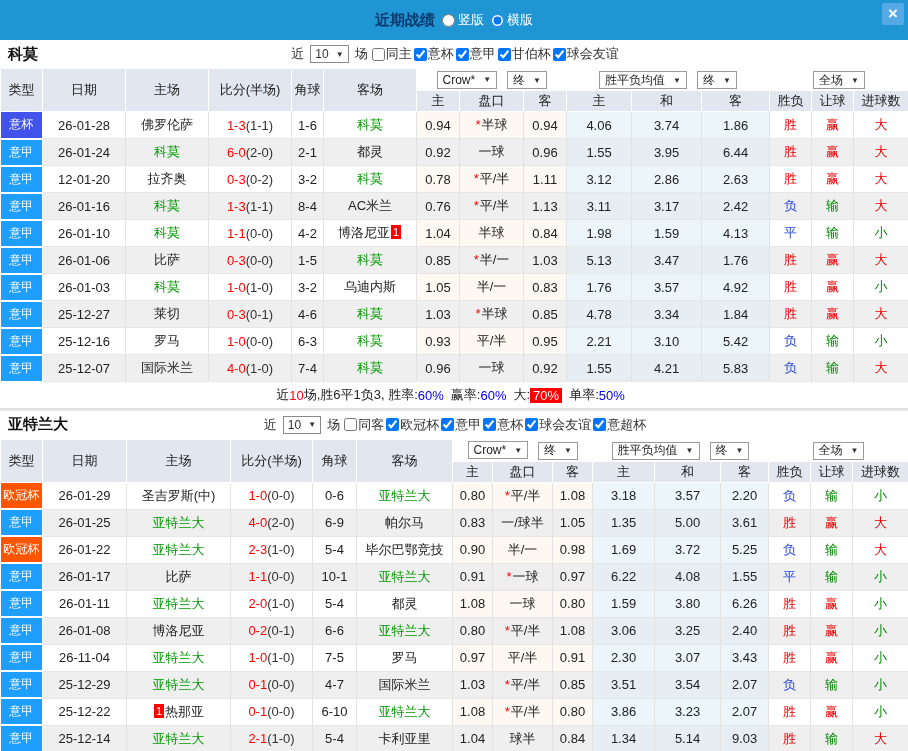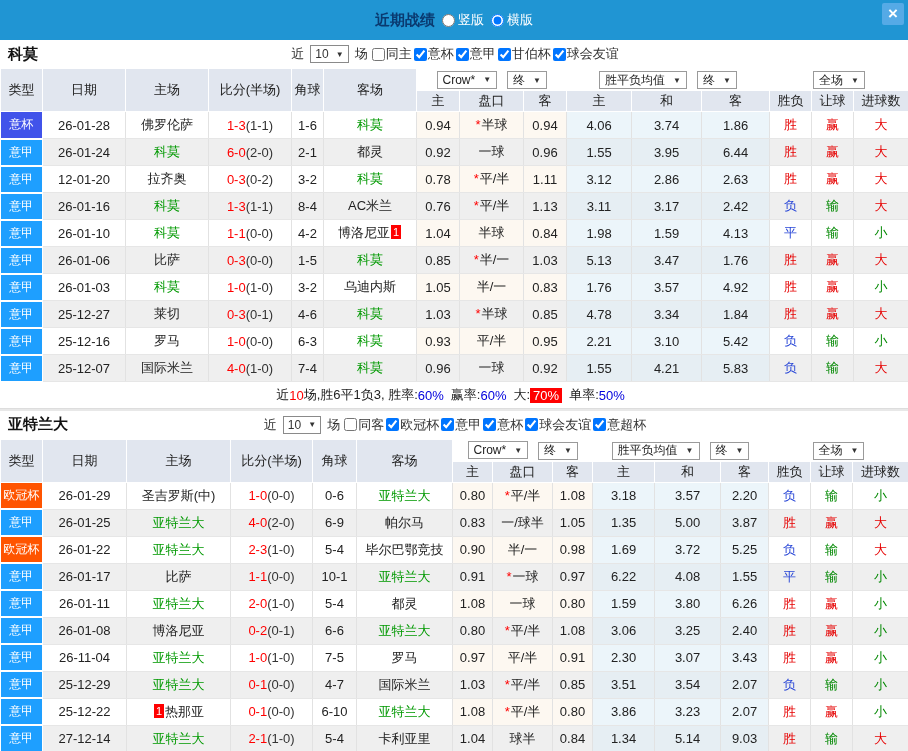--- a/index.html
+++ b/index.html
@@ -469,21 +469,21 @@
         <td>26-01-25</td>
         <td><span class="team">亚特兰大</span></td>
         <td><span class="ft">4-0</span><span class="shalf">(2-0)</span></td>
         <td>6-9</td>
         <td><span>帕尔马</span></td>
         <td class="oddc">0.83</td>
         <td class="oddc"><span>一/球半</span></td>
         <td class="oddc">1.05</td>
         <td class="avgc">1.35</td>
         <td class="avgc">5.00</td>
-        <td class="avgc">3.87</td>
+        <td class="avgc">3.61</td>
         <td class="red">胜</td>
         <td class="red">赢</td>
         <td class="red">大</td>
       </tr>
       <tr>
         <td class="c-type" style="background: rgb(255, 84, 0);">欧冠杯</td>
         <td>26-01-22</td>
         <td><span class="team">亚特兰大</span></td>
         <td><span class="ft">2-3</span><span class="shalf">(1-0)</span></td>
         <td>5-4</td>
@@ -595,21 +595,21 @@
         <td class="oddc">0.80</td>
         <td class="avgc">3.86</td>
         <td class="avgc">3.23</td>
         <td class="avgc">2.07</td>
         <td class="red">胜</td>
         <td class="red">赢</td>
         <td class="green">小</td>
       </tr>
       <tr>
         <td class="c-type" style="background: rgb(30, 159, 255);">意甲</td>
-        <td>27-12-14</td>
+        <td>25-12-14</td>
         <td><span class="team">亚特兰大</span></td>
         <td><span class="ft">2-1</span><span class="shalf">(1-0)</span></td>
         <td>5-4</td>
         <td><span>卡利亚里</span></td>
         <td class="oddc">1.04</td>
         <td class="oddc"><span>球半</span></td>
         <td class="oddc">0.84</td>
         <td class="avgc">1.34</td>
         <td class="avgc">5.14</td>
         <td class="avgc">9.03</td>

